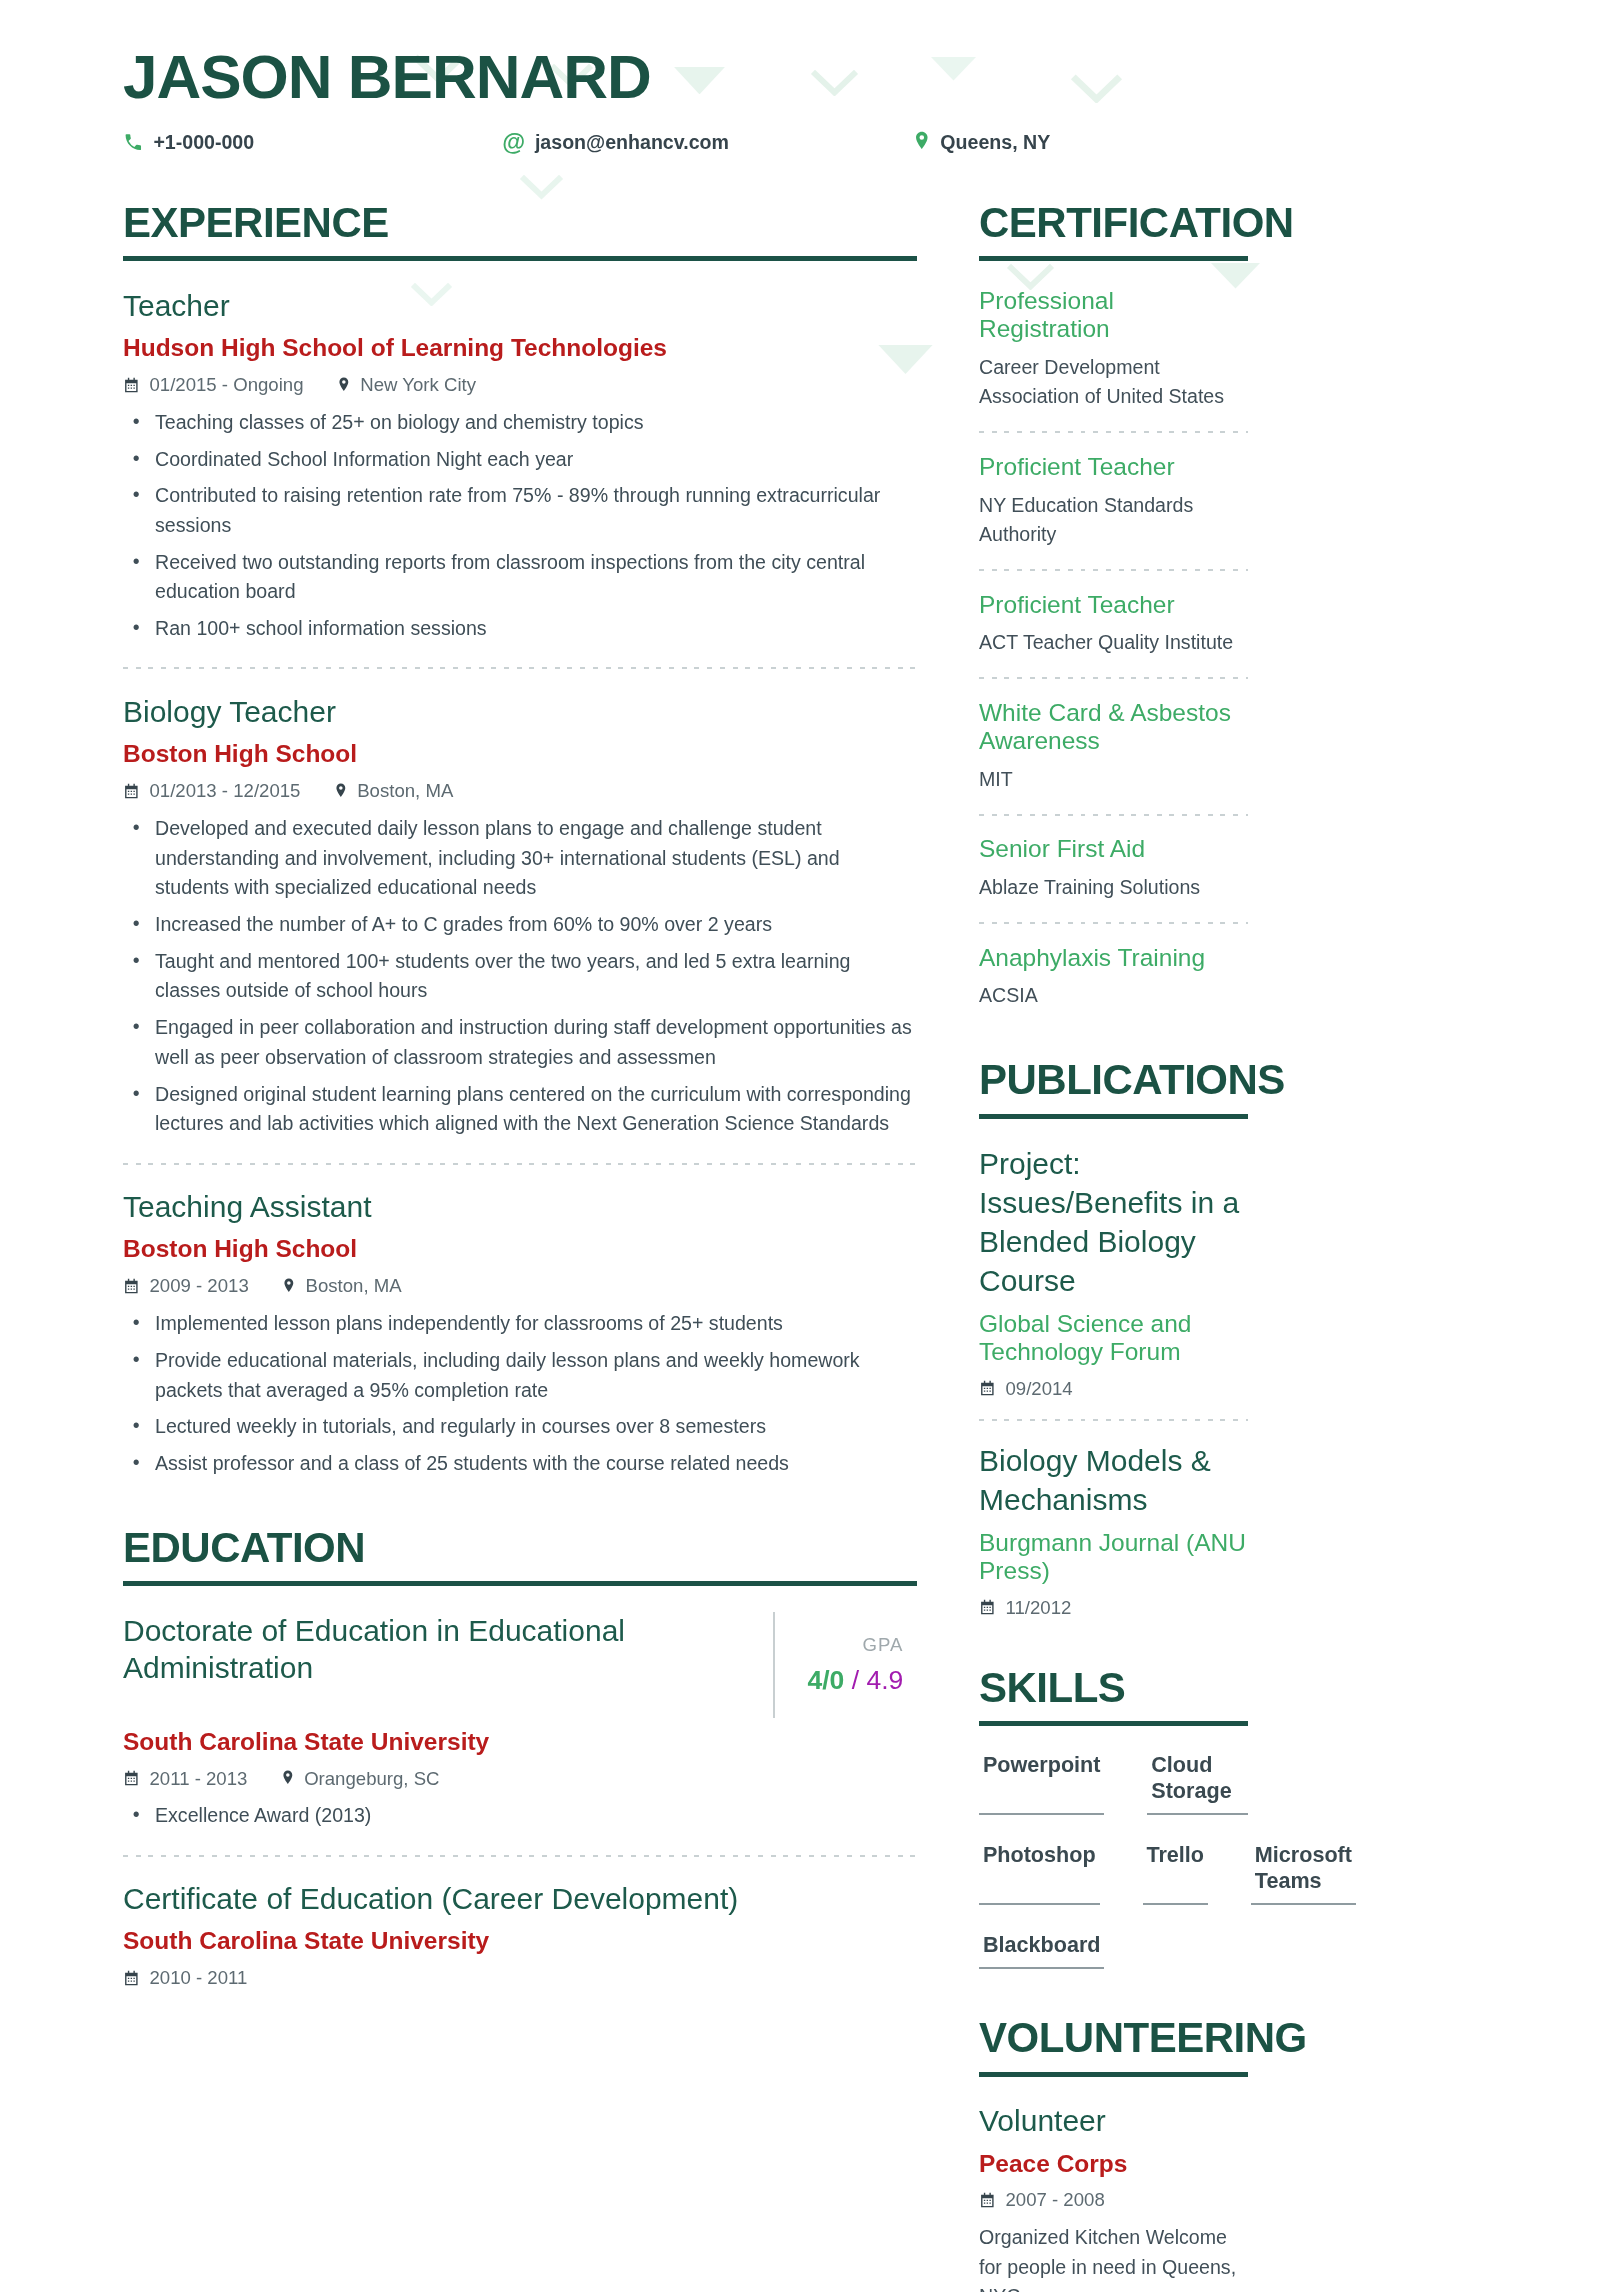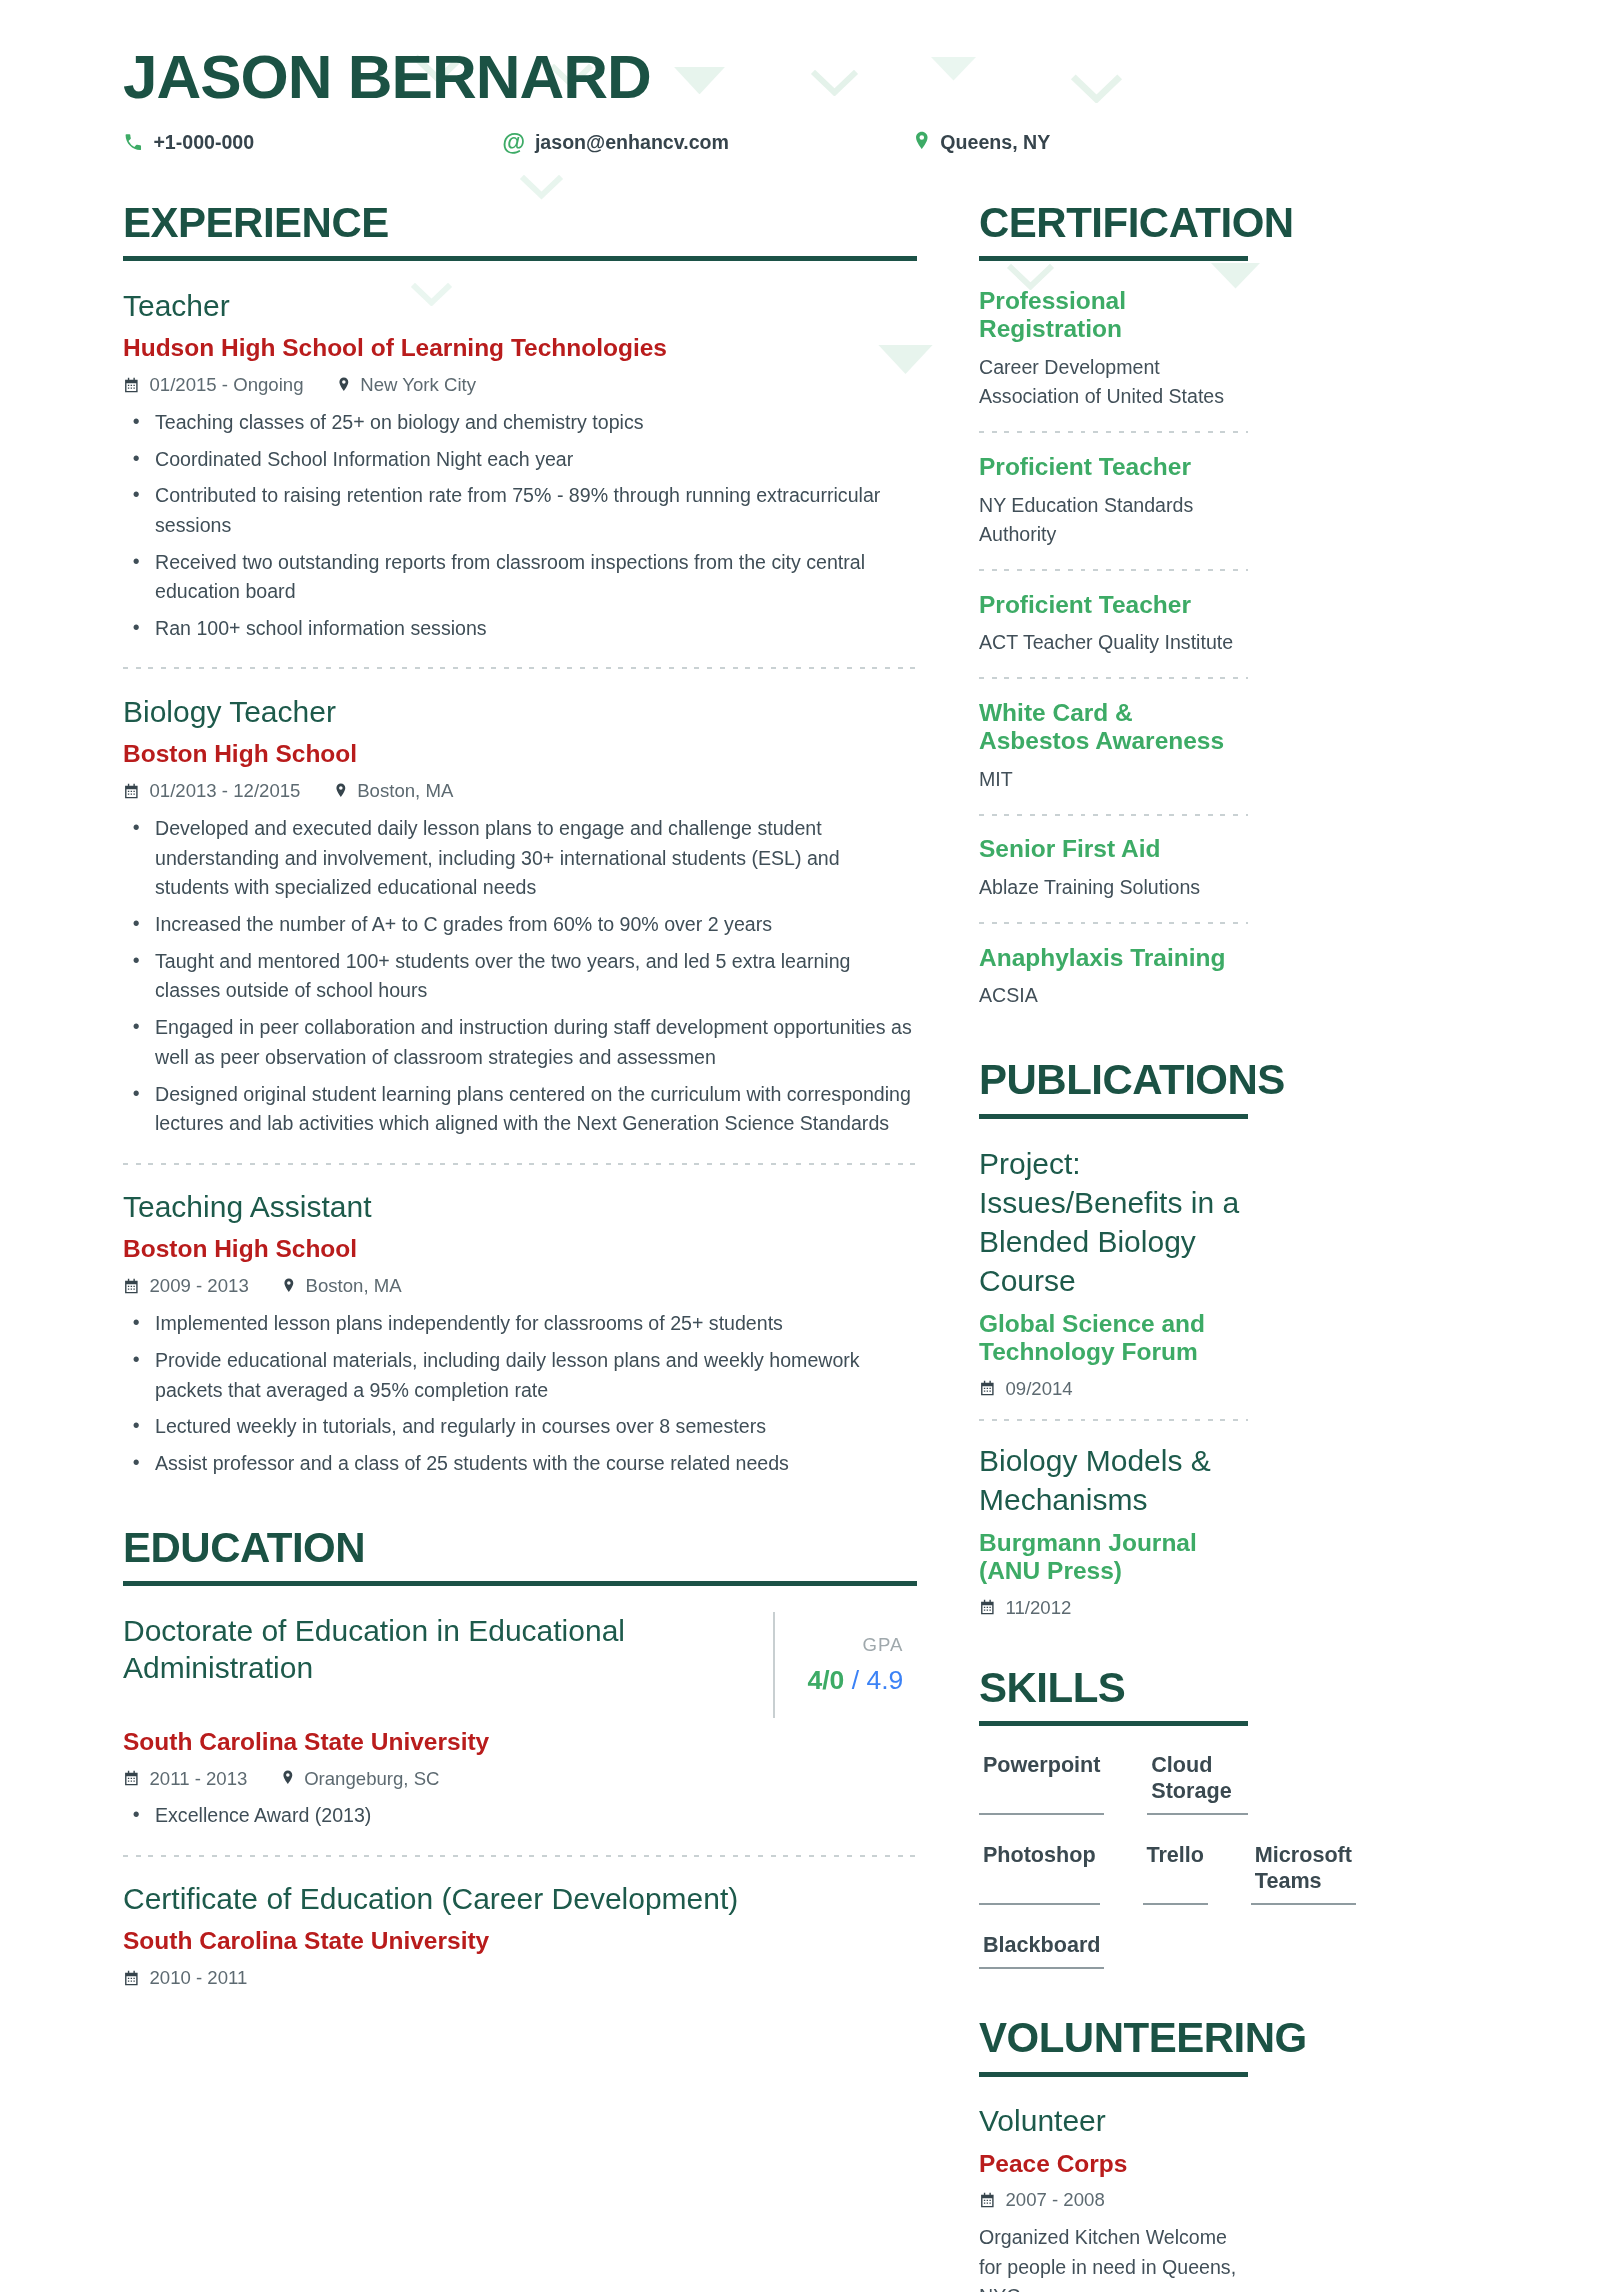--- a/index.html
+++ b/index.html
@@ -74,24 +74,24 @@
   .edu-head { display:flex; align-items:stretch; }
   .degree { max-width:588px; }
   .gpa-box {
     margin-left:auto; border-left:2px solid #c8cfd1; padding-left:33px;
     margin-right:13.7px; display:flex; flex-direction:column;
     justify-content:center; align-items:flex-end; gap:9.8px; min-height:106px;
   }
   .gpa-label { color:#9fa8ac; font-size:18.6px; letter-spacing:1px; }
   .gpa-vals { font-size:26.5px; white-space:nowrap; }
   .gpa-v { color:#3dab66; font-weight:700; }
-  .gpa-m { color:#3b82f6; }
-
-  
-  .cert-name, .pub-src { color:#3dab66; font-size:24.5px; font-weight:700; }
+  .gpa-m { color:#a21caf; }
+
+  
+  .cert-name, .pub-src { color:#3dab66; font-size:24.5px; font-weight:400; }
   .cert-issuer { color:#414f58; font-size:19.6px; line-height:1.5; margin-top:9.8px; }
   .pub-title { color:#1d5a4b; font-size:30px; font-weight:500; line-height:1.3; }
   .pub-src { margin-top:9.8px; }
 
   
   .skills-row { display:flex; gap:43px; margin-bottom:27.4px; }
   .skill {
     color:#3a4950; font-size:21.6px; font-weight:700;
     padding:0 3.9px 8.8px 3.9px; border-bottom:2px solid #8f9ba0;
   }

